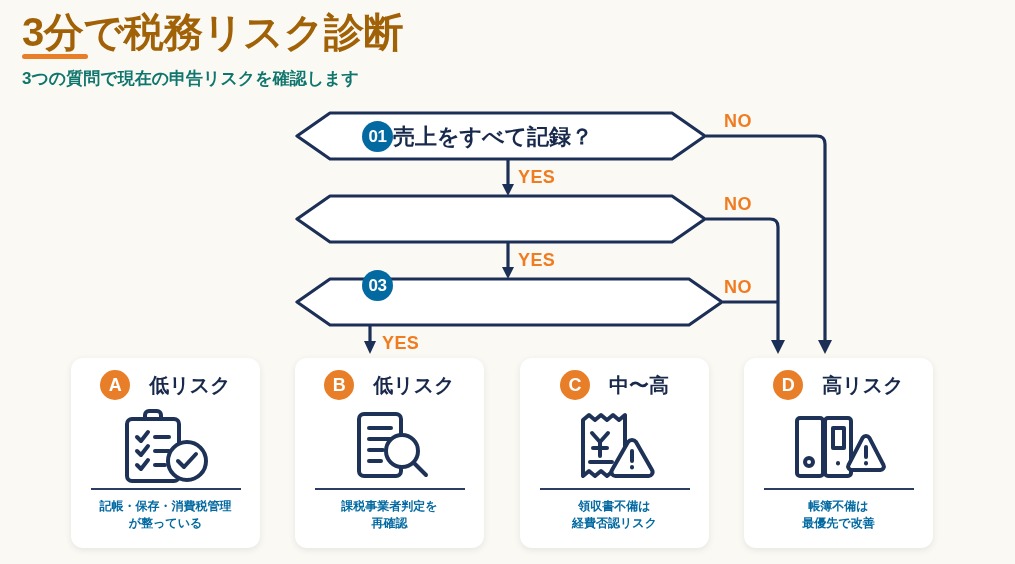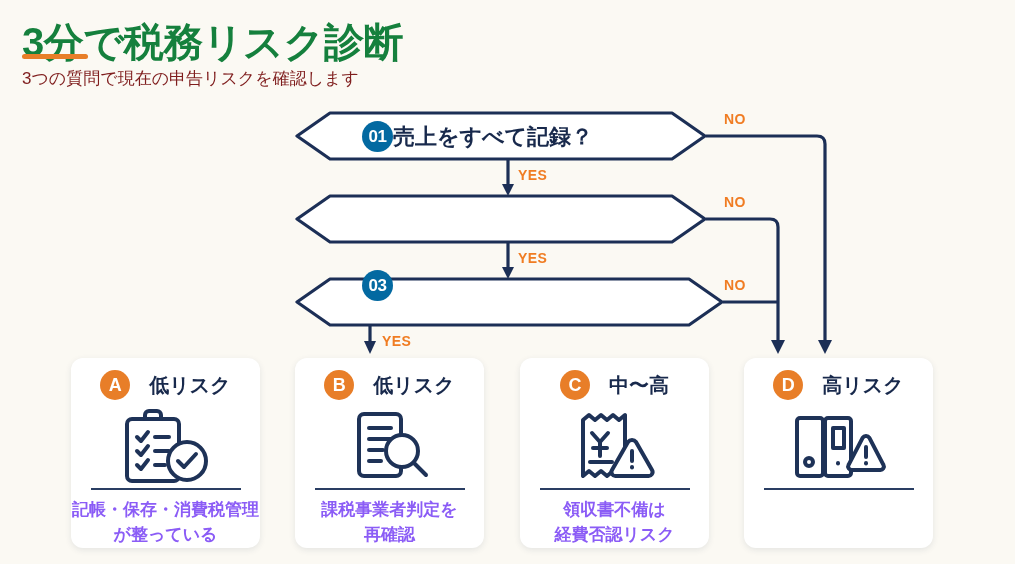--- a/index.html
+++ b/index.html
@@ -8,73 +8,73 @@
     background:#FBF9F3;
     font-family:"Liberation Sans","DejaVu Sans",sans-serif;
     overflow:hidden;
     position:relative;
     color:#1E2F52;
   }
   .root{position:relative;width:1015px;height:564px;}
 
   
   .title{
-    position:absolute;left:22px;top:15px;
+    position:absolute;left:22px;top:5px;
     font-size:40px;font-weight:bold;letter-spacing:-0.5px;
-    color:#15803d;white-space:nowrap;
+    color:#a16207;white-space:nowrap;
   }
   .title-rule{
     position:absolute;left:22px;top:54px;
     width:66px;height:5px;border-radius:3px;background:#E87E28;
   }
   .subtitle{
     position:absolute;left:22px;top:67px;
-    font-size:17px;font-weight:normal;color:#7f1d1d;white-space:nowrap;
+    font-size:17px;font-weight:bold;color:#0f766e;white-space:nowrap;
   }
 
   
   .flow{position:absolute;left:0;top:0;width:1015px;height:564px;}
 
   
   .q-wrap{position:absolute;display:flex;align-items:center;}
   .q-num{
     width:31px;height:31px;border-radius:50%;
     background:#0369a1;color:#ffffff;
     font-size:17px;font-weight:bold;
     display:flex;align-items:center;justify-content:center;
     letter-spacing:-0.5px;
   }
   .q-text{
     font-size:22px;font-weight:bold;color:#18294C;white-space:nowrap;
   }
 
   
   .edge-label{
-    position:absolute;font-size:14px;font-weight:bold;color:#F07C22;letter-spacing:0.4px;
+    position:absolute;font-size:18px;font-weight:bold;color:#F07C22;letter-spacing:0.4px;
   }
 
   
   .card{
     position:absolute;top:358px;width:189px;height:190px;
     background:#ffffff;border-radius:12px;
     box-shadow:0 2px 6px rgba(30,47,82,0.10);
     display:flex;flex-direction:column;align-items:center;
   }
   .card-head{display:flex;align-items:center;margin-top:12px;}
   .card-badge{
     width:30px;height:30px;border-radius:50%;
     background:#E87E28;color:#fff;font-size:18px;font-weight:bold;
     display:flex;align-items:center;justify-content:center;
   }
   .card-title{margin-left:19px;font-size:20px;font-weight:bold;color:#18294C;white-space:nowrap;}
   .card-icon{height:78px;display:flex;align-items:center;justify-content:center;margin-top:6px;}
   .card-divider{width:150px;height:2px;background:#2A3E63;margin-top:4px;}
   .card-desc{
-    margin-top:8px;text-align:center;font-size:17px;font-weight:bold;
-    color:#8b5cf6;line-height:1.45;white-space:pre-line;
+    margin-top:8px;text-align:center;font-size:12px;font-weight:bold;
+    color:#0369a1;line-height:1.45;white-space:pre-line;
   }
 </style>
 </head>
 <body>
 
 <div class="root">
 
   <div class="title">3分で税務リスク診断</div>
   <div class="title-rule"></div>
   <div class="subtitle">3つの質問で現在の申告リスクを確認します</div>
@@ -219,15 +219,17 @@
           <path d="M38,12 h20 a3,3 0 0 1 3,3 v52 a3,3 0 0 1 -3,3 h-20 a3,3 0 0 1 -3,-3 v-52 a3,3 0 0 1 3,-3 z"></path>
           <rect x="43" y="22" width="11" height="20"></rect>
           <path d="M48,57 v0.5"></path>
           <path d="M76,30 a4,4 0 0 1 3.4,1.8 l14,27 a3.5,3.5 0 0 1 -3.4,5.2 h-28 a3.5,3.5 0 0 1 -3.4,-5.2 l14,-27 a4,4 0 0 1 3.4,-1.8 z" fill="#ffffff"></path>
           <path d="M76,41 v10"></path>
           <path d="M76,57 v0.5"></path>
         </g>
       </svg>
     </div>
     <div class="card-divider"></div>
+    <div class="card-desc">帳簿不備は
+最優先で改善</div>
   </div>
 
 </div>
 
 </body></html>

